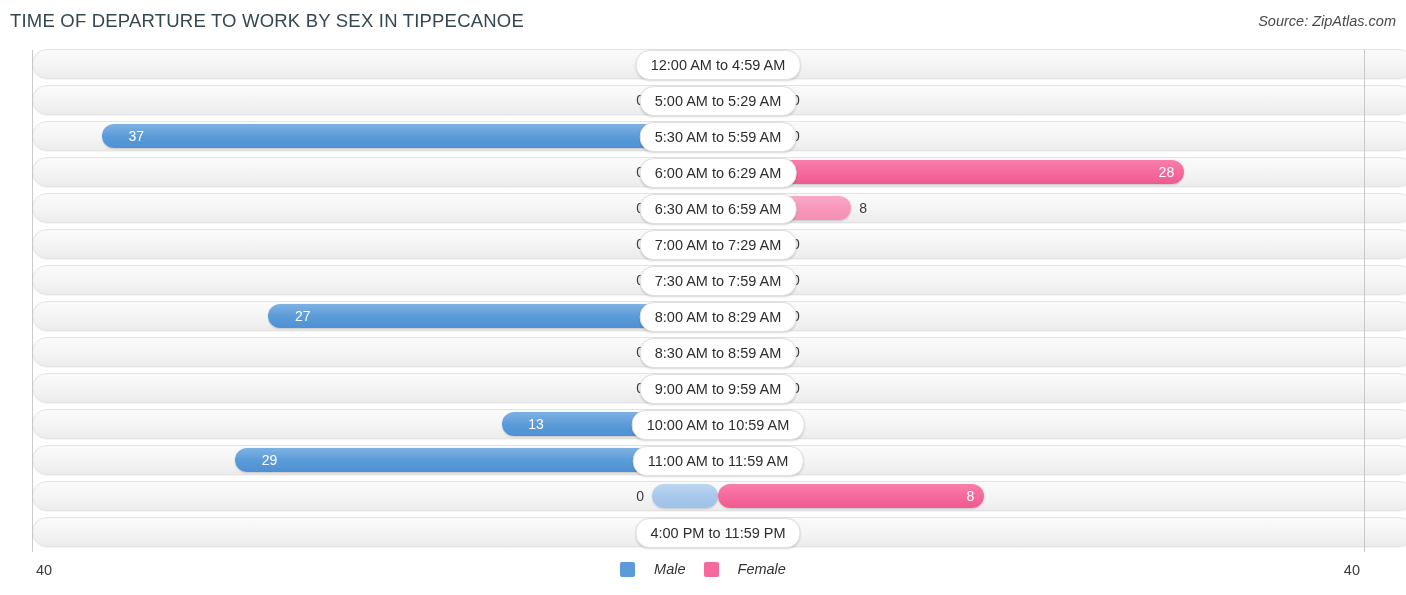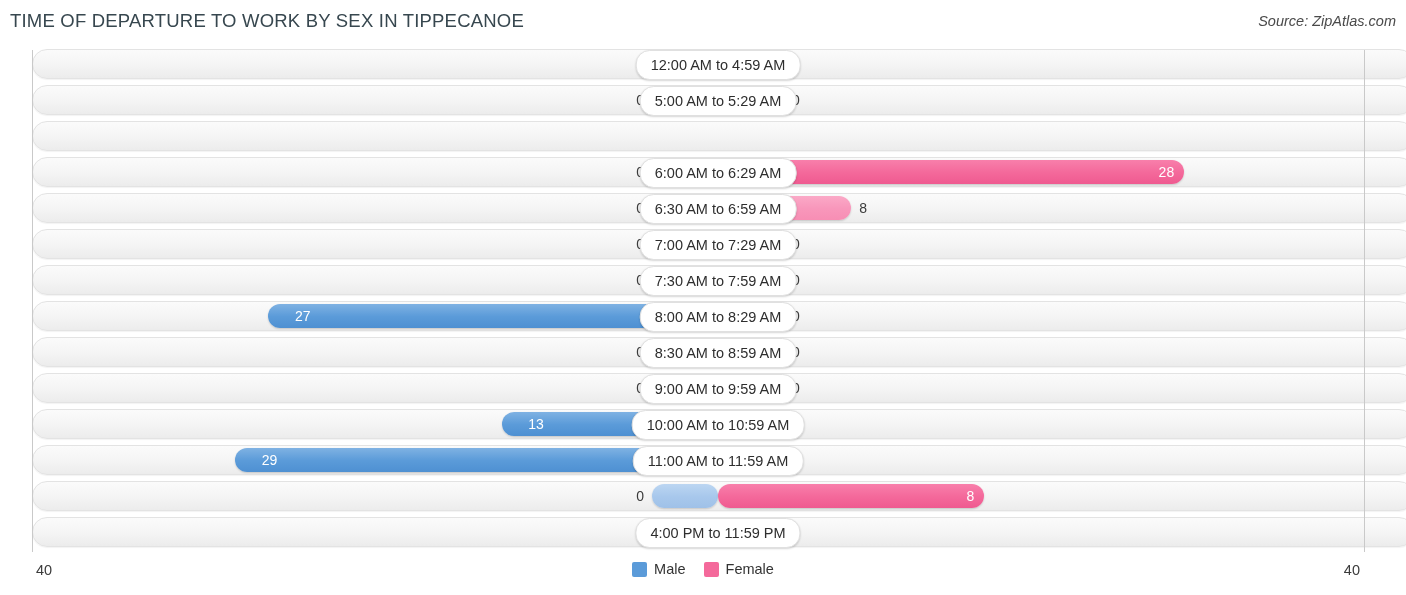--- a/index.html
+++ b/index.html
@@ -194,21 +194,22 @@
     top: 7px;
     width: 1406px;
     display: flex;
     justify-content: center;
     align-items: center;
     gap: 18px;
   }
   .legend-item {
     display: flex;
     align-items: center;
-    gap: 7px;
+    gap: 19px;
+    font-style: italic;
   }
   .swatch {
     width: 15px;
     height: 15px;
     border-radius: 2px;
     display: inline-block;
   }
   .swatch.male   { background: #5b9bd9; }
   .swatch.female { background: #f4699b; }
   .legend-label {
@@ -245,20 +246,27 @@
           <div class="bars">
             <div class="bar male zero" style="width: 66px;"></div>
             <div class="val male-val outside" style="left: 574px; width: 18px; text-align: right;">0</div>
             <div class="bar female zero" style="width: 66px;"></div>
             <div class="val female-val outside" style="left: 740px;">0</div>
             <div class="pill">5:00 AM to 5:29 AM</div>
           </div>
         </div>
         <div class="row">
           <div class="track"></div>
+          <div class="bars">
+            <div class="bar male" style="width: 616.05px;"></div>
+            <div class="val male-val inside" style="right: auto; left: 60.95px; transform: translateX(100%);">37</div>
+            <div class="bar female zero" style="width: 66px;"></div>
+            <div class="val female-val outside" style="left: 740px;">0</div>
+            <div class="pill">5:30 AM to 5:59 AM</div>
+          </div>
         </div>
         <div class="row">
           <div class="track"></div>
           <div class="bars">
             <div class="bar male zero" style="width: 66px;"></div>
             <div class="val male-val outside" style="left: 574px; width: 18px; text-align: right;">0</div>
             <div class="bar female" style="width: 466.2px;"></div>
             <div class="val female-val inside" style="left: 1102.2px; width: 20px; text-align: right;">28</div>
             <div class="pill">6:00 AM to 6:29 AM</div>
           </div>

